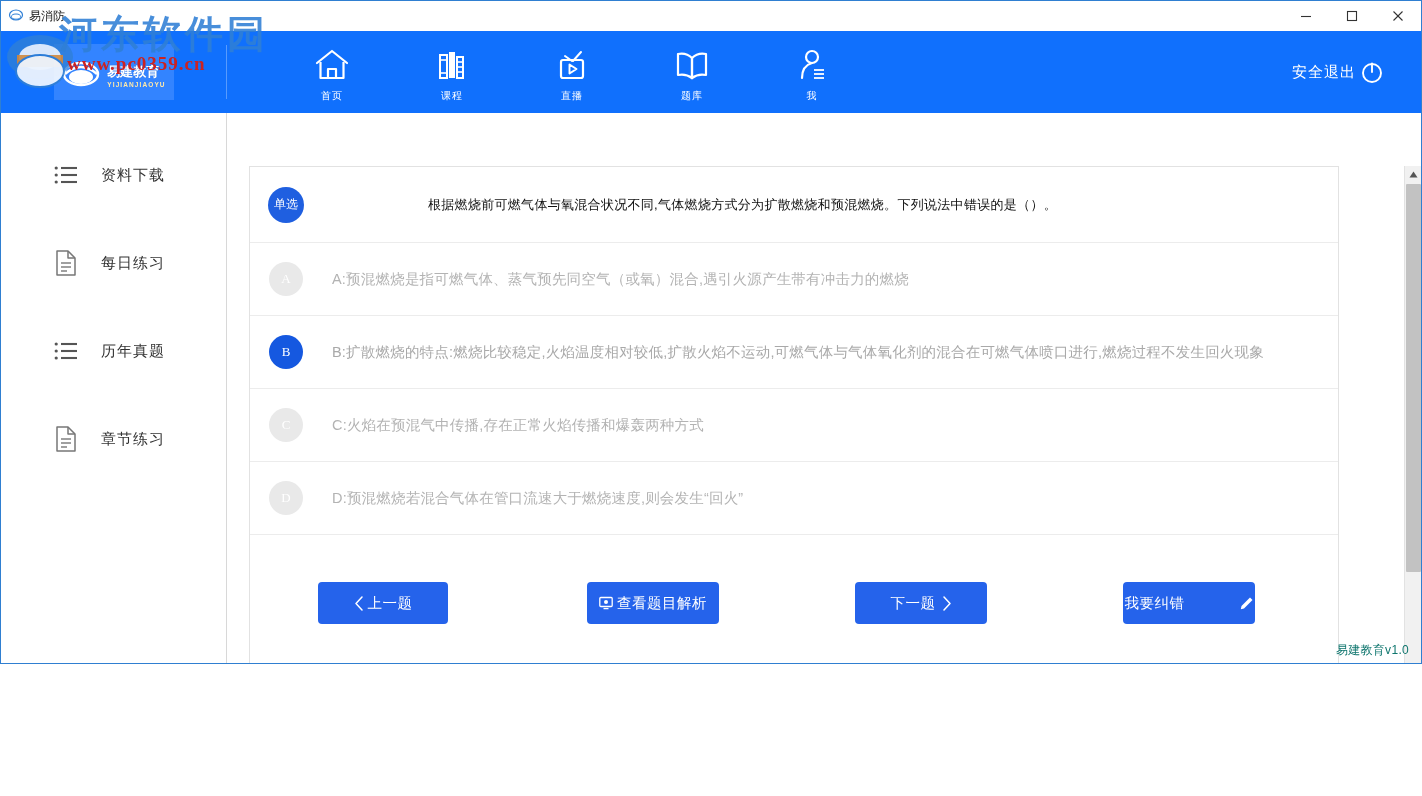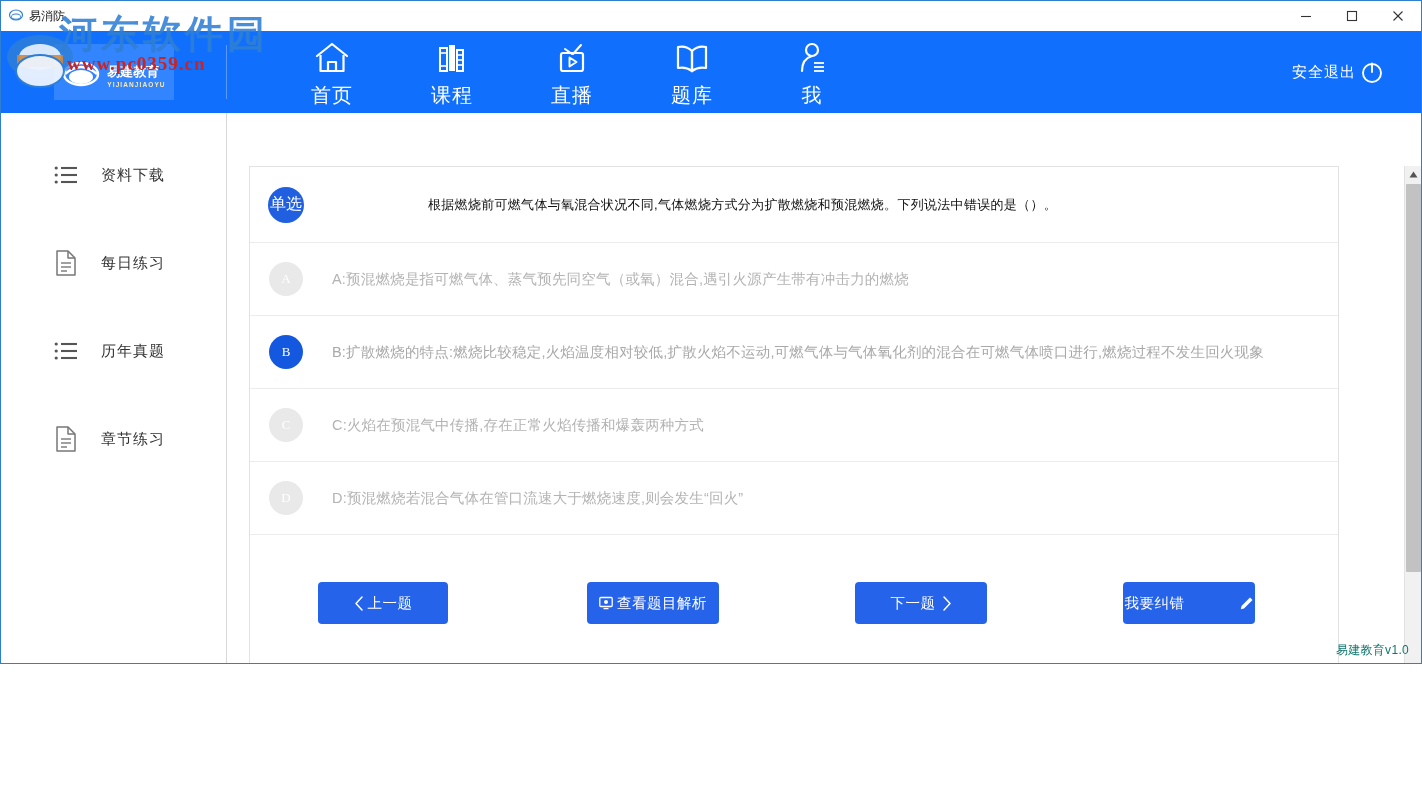--- a/index.html
+++ b/index.html
@@ -77,21 +77,21 @@
     margin: 14px 0 14px 0;
   }
   .nav-items { display: flex; align-items: center; margin-left: 45px; }
   .nav-item {
     width: 120px; height: 82px;
     display: flex; flex-direction: column;
     align-items: center; justify-content: center;
     color: #ffffff; cursor: pointer;
   }
   .nav-item .ic { height: 40px; display: flex; align-items: flex-end; justify-content: center; }
-  .nav-item .lb { font-size: 20px; margin-top: 7px; letter-spacing: 1px; }
+  .nav-item .lb { font-size: 10px; margin-top: 7px; letter-spacing: 1px; }
   .nav-right { margin-left: auto; display: flex; align-items: center; padding-right: 36px; }
   .logout {
     display: flex; align-items: center; color: #fff;
     font-size: 15px; letter-spacing: 1px; cursor: pointer;
   }
   .logout .pw { margin-left: 3px; display: flex; }
 
   
   .body {
     position: absolute; top: 112px; left: 0;
@@ -129,21 +129,21 @@
     overflow: hidden;
   }
   .q-head {
     height: 76px; border-bottom: 1px solid #ececec;
     display: flex; align-items: center;
     flex: 0 0 auto;
   }
   .badge {
     width: 36px; height: 36px; border-radius: 50%;
     background: #1f5fe0; color: #fff;
-    font-size: 16px; display: flex; align-items: center; justify-content: center;
+    font-size: 12px; display: flex; align-items: center; justify-content: center;
     margin-left: 18px; flex: 0 0 auto; letter-spacing: 0px;
   }
   .q-text {
     margin-left: 124px; font-size: 13px; color: #111;
     letter-spacing: .3px; white-space: nowrap;
   }
   .opt {
     height: 73px; border-bottom: 1px solid #ececec;
     display: flex; align-items: center; flex: 0 0 auto;
     cursor: pointer; overflow: hidden;

